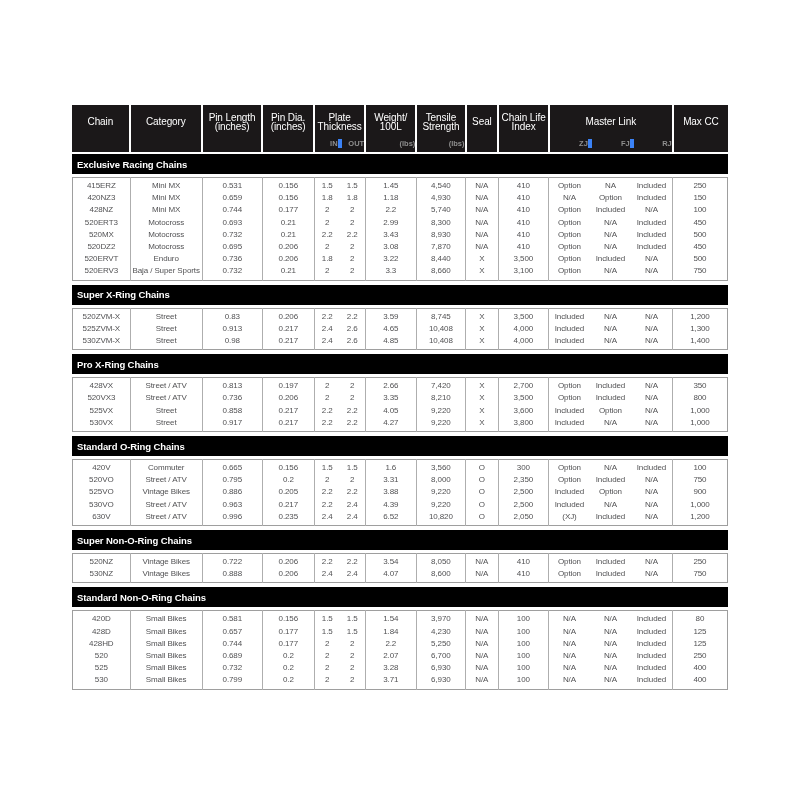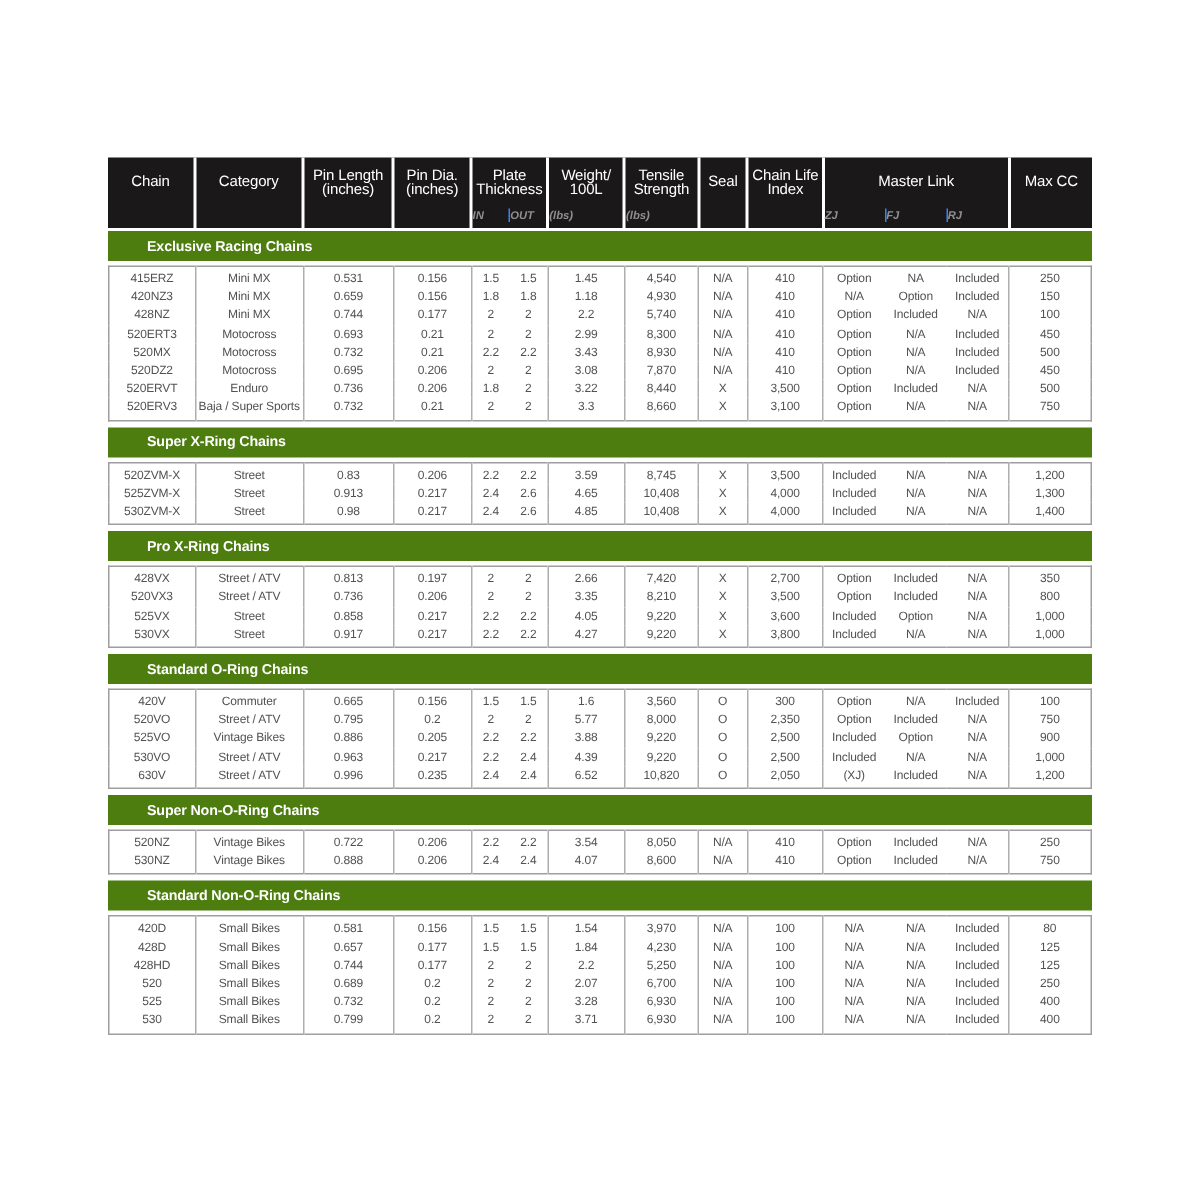--- a/index.html
+++ b/index.html
@@ -10,27 +10,27 @@
 
   
   table { width: 100%; table-layout: fixed; border-collapse: collapse; }
   .hdr th { background: #1b1819; height: 47px; padding: 0; vertical-align: top; border-right: 2px solid #ffffff; }
   .hdr th:last-child { border-right: none; }
   .hcell { display: flex; flex-direction: column; height: 47px; }
   .ht { flex: 1; display: flex; flex-direction: column; align-items: center; justify-content: center;
         color: #ffffff; font-weight: normal; font-size: 10px; line-height: 9.5px; letter-spacing: -0.1px; }
   .hs { height: 13px; display: flex; align-items: flex-start; justify-content: center;
         color: #8f8f8f; font-size: 7.5px; line-height: 9px; }
-  .hs span { flex: 1; text-align: left; font-style: italic; }
-  .hs span + span { border-left: 1px solid #3b82f6; }
+  .hs span { flex: 1; text-align: right; }
+  .hs span + span { border-left: 4px solid #3b82f6; }
   .hs .solo { flex: 1; border: none; }
 
   
-  .secbar { height: 20px; background: #4d7c0f; color: #ffffff; font-weight: bold; font-size: 9.5px;
-            letter-spacing: -0.1px; display: flex; align-items: center; padding-left: 26px;
+  .secbar { height: 20px; background: #000000; color: #ffffff; font-weight: bold; font-size: 9.5px;
+            letter-spacing: -0.1px; display: flex; align-items: center; padding-left: 5px;
             margin: 4px 0 3px 0; }
   .secbar.first { margin-top: 2px; }
 
   
   table.data { border: 1px solid #9e9e9e; padding-left: 45px; }
   table.data td { height: 12.2px; line-height: 12.2px; padding: 0; font-size: 8px; letter-spacing: -0.1px;
                   color: #525254; text-align: center; white-space: nowrap; overflow: hidden; }
   table.data td.bR { border-right: 1px solid #aeaeae; }
   table.data tr:first-child td { padding-top: 2px; }
   table.data tr:last-child td { padding-bottom: 2px; }
@@ -516,21 +516,21 @@
               <td class="bR">Included</td>
               <td>100</td>
             </tr>
             <tr>
               <td class="bR">520VO</td>
               <td class="bR">Street / ATV</td>
               <td class="bR">0.795</td>
               <td class="bR">0.2</td>
               <td>2</td>
               <td class="bR">2</td>
-              <td class="bR">5.77</td>
+              <td class="bR">3.31</td>
               <td class="bR">8,000</td>
               <td class="bR">O</td>
               <td class="bR">2,350</td>
               <td>Option</td>
               <td>Included</td>
               <td class="bR">N/A</td>
               <td>750</td>
             </tr>
             <tr>
               <td class="bR">525VO</td>

